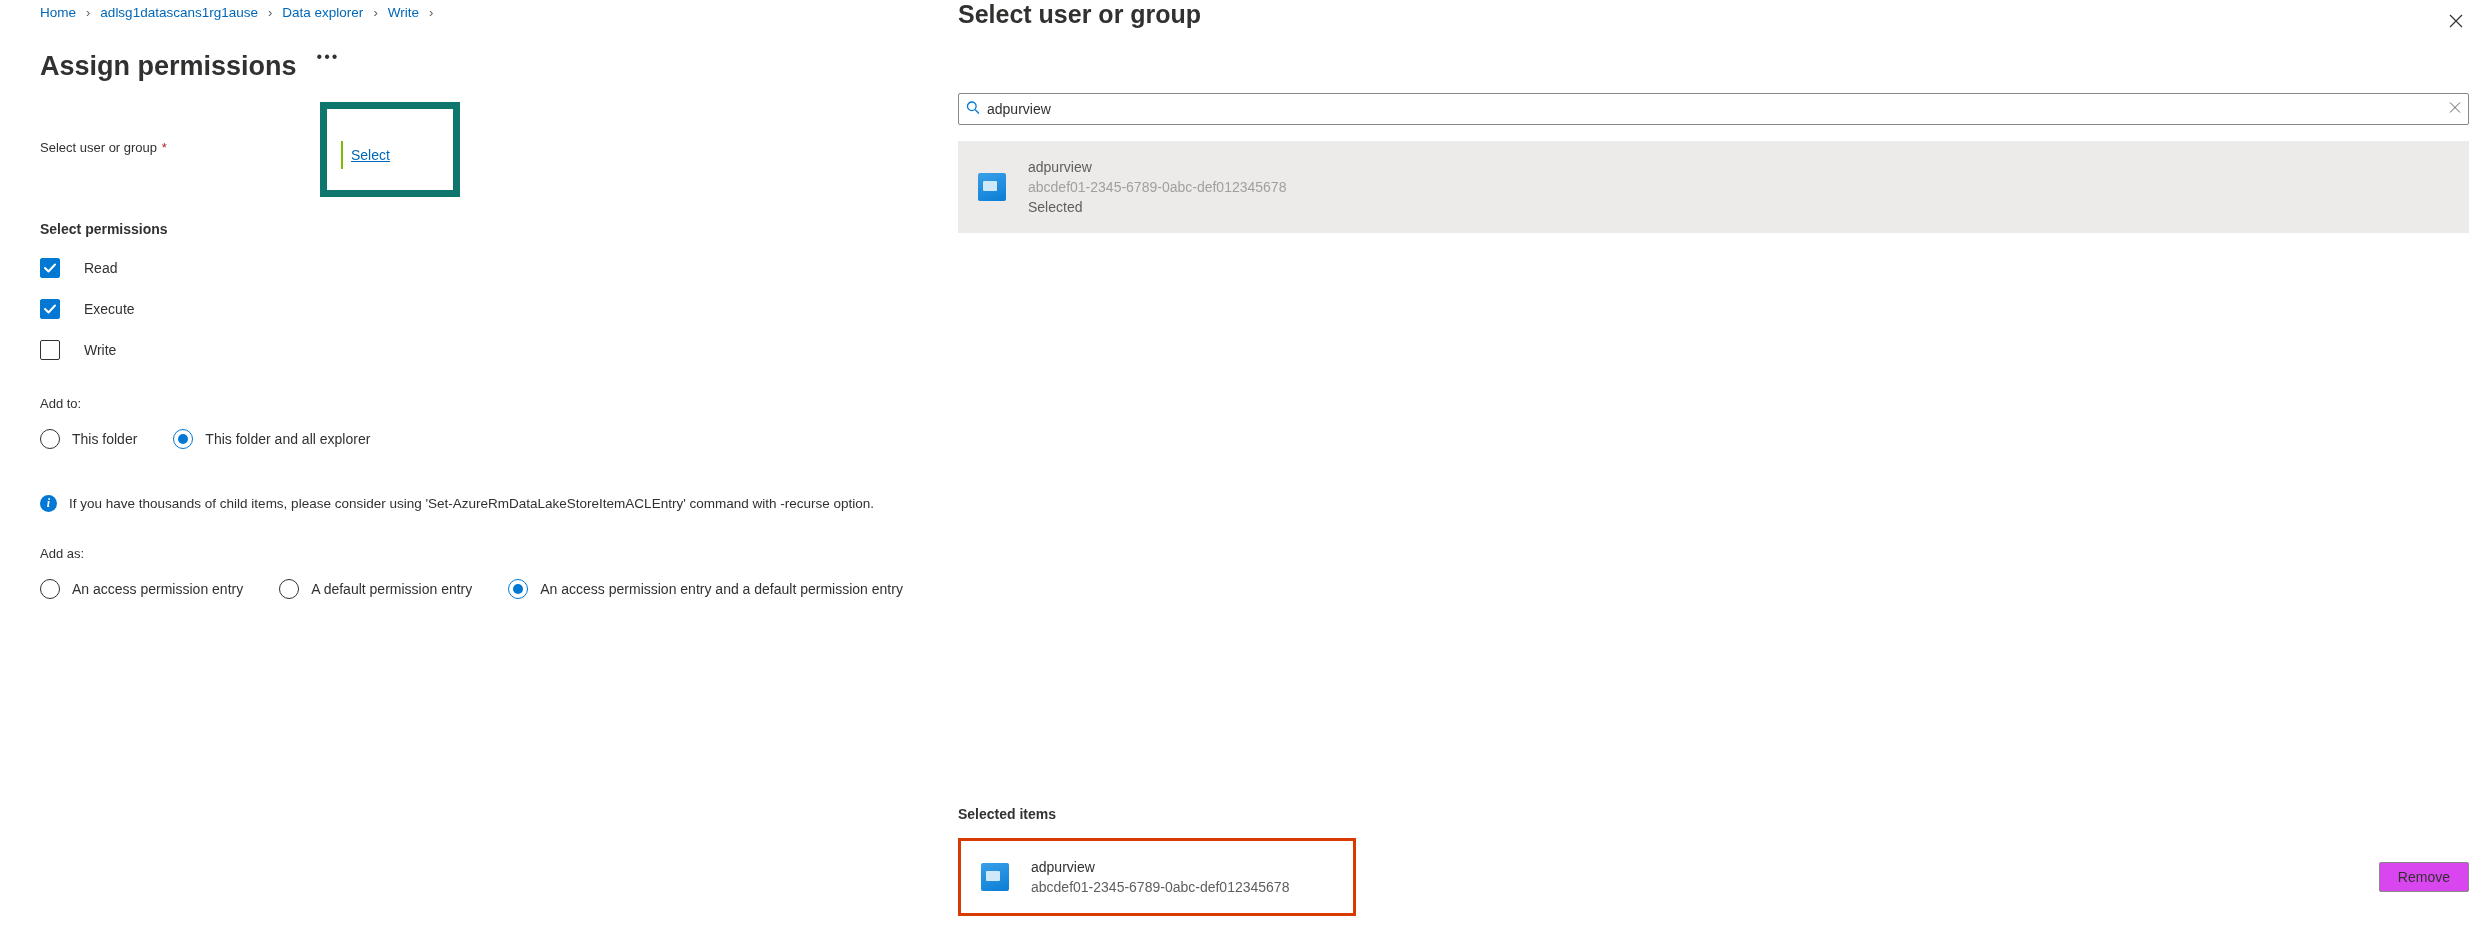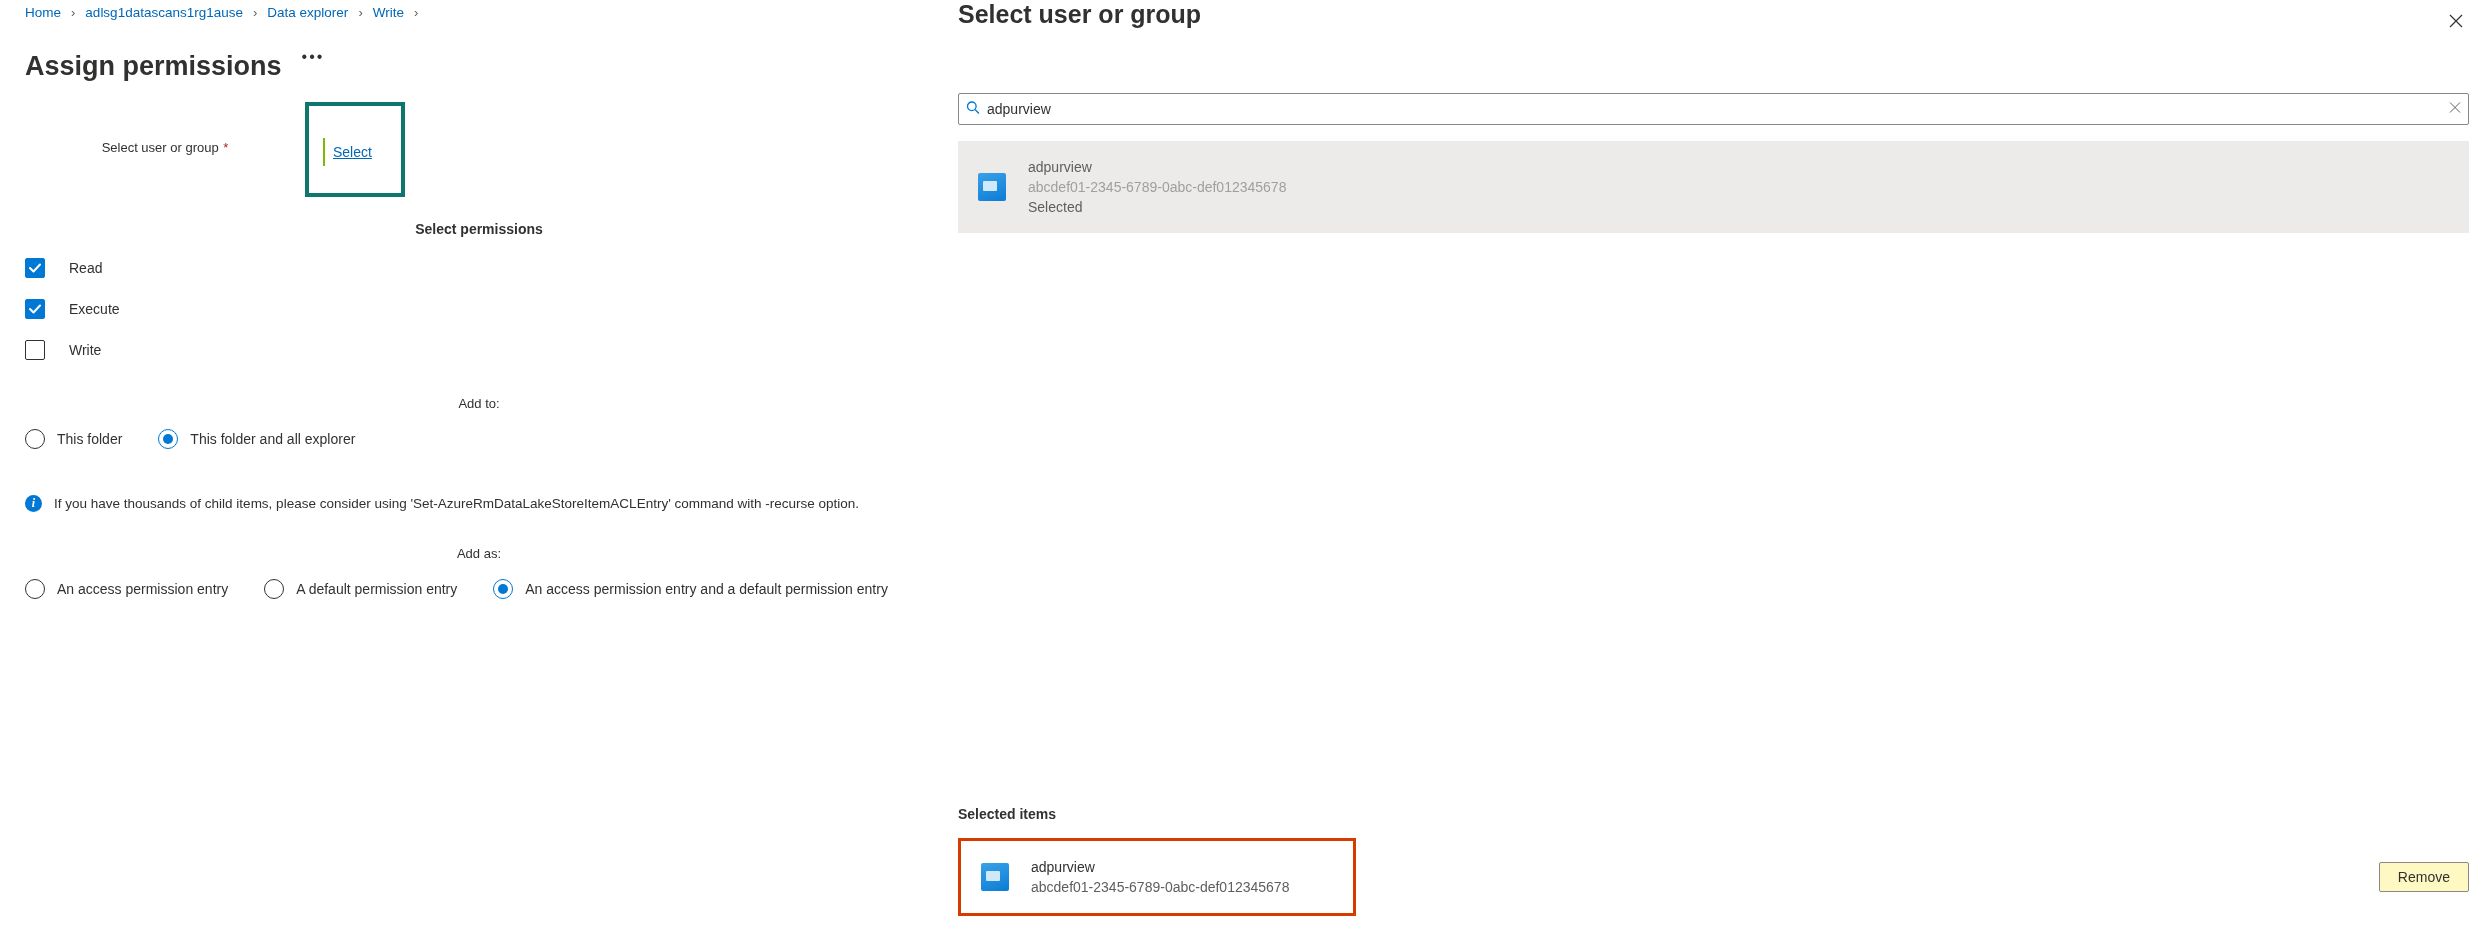--- a/index.html
+++ b/index.html
@@ -6,39 +6,39 @@
   body {
     font-family: "Segoe UI", -apple-system, BlinkMacSystemFont, sans-serif;
     font-size: 13px;
     color: #323130;
     background: #ffffff;
     width: 2483px;
     height: 949px;
     overflow: hidden;
   }
   .layout { display: flex; width: 100%; height: 100%; }
-  .left-panel { flex: 0 0 958px; padding: 0 25px; text-align: center; }
+  .left-panel { flex: 0 0 958px; padding: 0 40px; }
   .right-panel { flex: 1; padding: 0 14px 0 0; display:flex; flex-direction:column;}
 
   
   .breadcrumb { display:flex; align-items:center; gap:10px; padding-top:5px; font-size:13.5px; }
   .breadcrumb a { color:#0067b8; text-decoration:none; }
   .breadcrumb .chev { color:#605e5c; font-size:13px; }
 
   .page-title-row { display:flex; align-items:center; gap:16px; margin-top:12px;}
   .page-title { font-size:27px; font-weight:600; color:#323130;margin-top:19px; }
   .more-dots { color:#323130; font-size:16px; letter-spacing:2px; cursor:pointer; padding:0 4px;}
 
   .field-row { display:flex; align-items:flex-start; margin-top:58px;}
   .field-label { width:280px; font-size:13px; color:#323130; }
   .req { color:#a4262c; margin-left:1px; }
 
   .select-block {
-    border:4px solid #0f766e;
-    width:100px; height:95px;
+    border:7px solid #0f766e;
+    width:140px; height:95px;
     position:relative;
     display:flex; align-items:flex-start;
     margin-top:-38px;
   }
   .select-inner {
     position:absolute; top:32px; left:14px;
     display:flex; align-items:center; gap:8px;
   }
   .select-bar { width:2px; height:28px; background:#7fba00; }
   .select-link { color:#0067b8; font-size:14px; }
@@ -111,21 +111,21 @@
   .sel-row { display:flex; align-items:center; gap:20px; margin-top:16px; }
   .sel-card {
     border:3px solid #d83b01; padding:18px 20px;
     display:flex; align-items:center; gap:22px; flex:0 0 398px;
   }
   .sel-text { display:flex; flex-direction:column; gap:4px; }
   .sel-name { font-size:14px; color:#323130; }
   .sel-id { font-size:14px; color:#605e5c; }
   .spacer { flex:1; }
   .remove-btn {
-    border:1px solid #8a8886; background:#fef9c3; color:#323130;
+    border:1px solid #8a8886; background:#d946ef; color:#323130;
     padding:6px 18px; font-size:14px; border-radius:2px; cursor:pointer;
     font-family:inherit;
   }
   .right-inner { display:flex; flex-direction:column; height:100%; padding-bottom:33px; }
 </style>
 </head>
 <body>
 
 <div class="layout">
 

